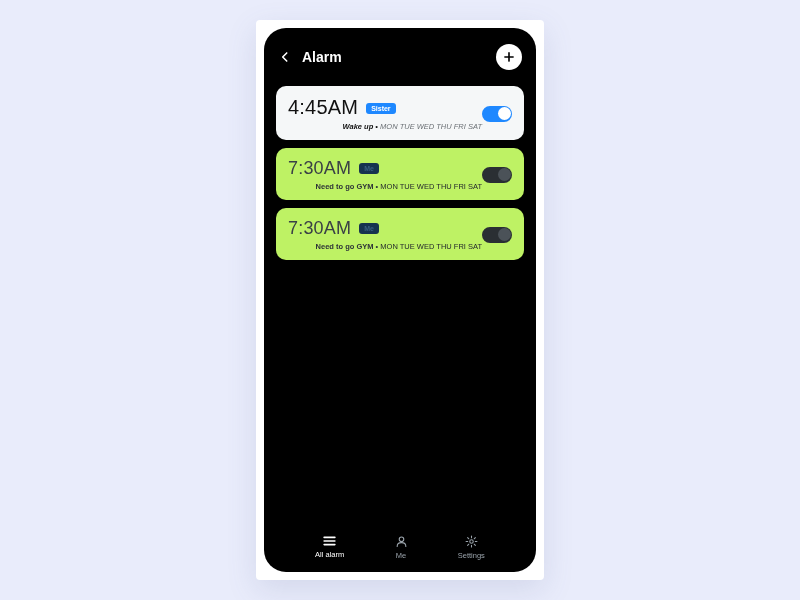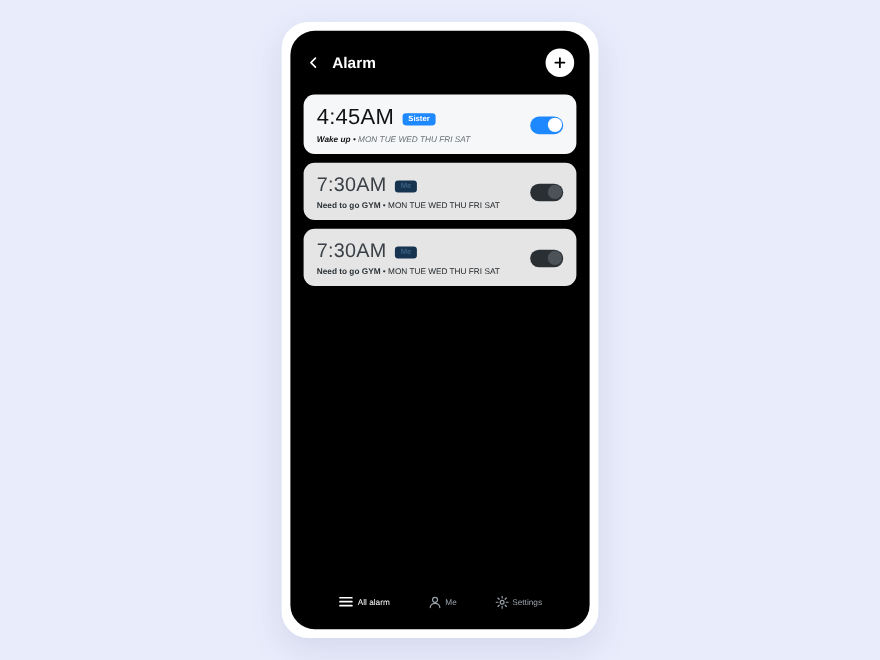--- a/index.html
+++ b/index.html
@@ -10,21 +10,21 @@
     font-family: -apple-system, Helvetica, Arial, sans-serif;
     display: flex;
     align-items: center;
     justify-content: center;
     overflow: hidden;
   }
   .phone {
     width: 288px;
     height: 560px;
     background: #fff;
-    border-radius: 24px;
+    border-radius: 4px;
     box-shadow: 0 10px 30px rgba(90,100,150,0.15);
     padding: 8px;
   }
   .screen {
     width: 100%;
     height: 100%;
     background: #000;
     border-radius: 22px;
     display: flex;
     flex-direction: column;
@@ -58,22 +58,22 @@
     padding: 6px 12px 0 12px;
     display:flex;flex-direction:column;gap:8px;
   }
   .card {
     border-radius:10px;
     padding:10px 12px 9px 12px;
     display:flex;align-items:center;
     position:relative;
   }
   .card.active { background:#f5f7f8; }
-  .card.inactive { background:#e5e5e5; }
-  .card-left { flex:1; min-width:0; }
+  .card.inactive { background:#bef264; }
+  .card-left { flex:1; min-width:0;text-align:right; }
   .time-row { display:flex; align-items:baseline; gap:4px; }
   .time {
     font-weight:400;
     letter-spacing:0.2px;
   }
   .card.active .time { color:#111; font-size:20px; }
   .card.inactive .time { color:#3a4046; font-size:18px; } 
   .tag {
     font-size:7px;
     font-weight:600;
@@ -110,21 +110,21 @@
   .toggle.off .knob { right:1.5px; background:#4b5258; }
 
   .tabbar {
     height:46px;
     display:flex;
     align-items:center;
     justify-content:space-around;
     padding:0 26px 4px 26px;
   }
   .tab {
-    display:flex;flex-direction:row;align-items:center;gap:3px;
+    display:flex;flex-direction:column;align-items:center;gap:3px;
     cursor:pointer;
     color:#9aa3ab;
   }
   .tab.active { color:#fff; }
   .tab .tlabel { font-size:7.5px; font-weight:500; }
   .tab svg { display:block; }
 </style>
 </head>
 <body>
 

